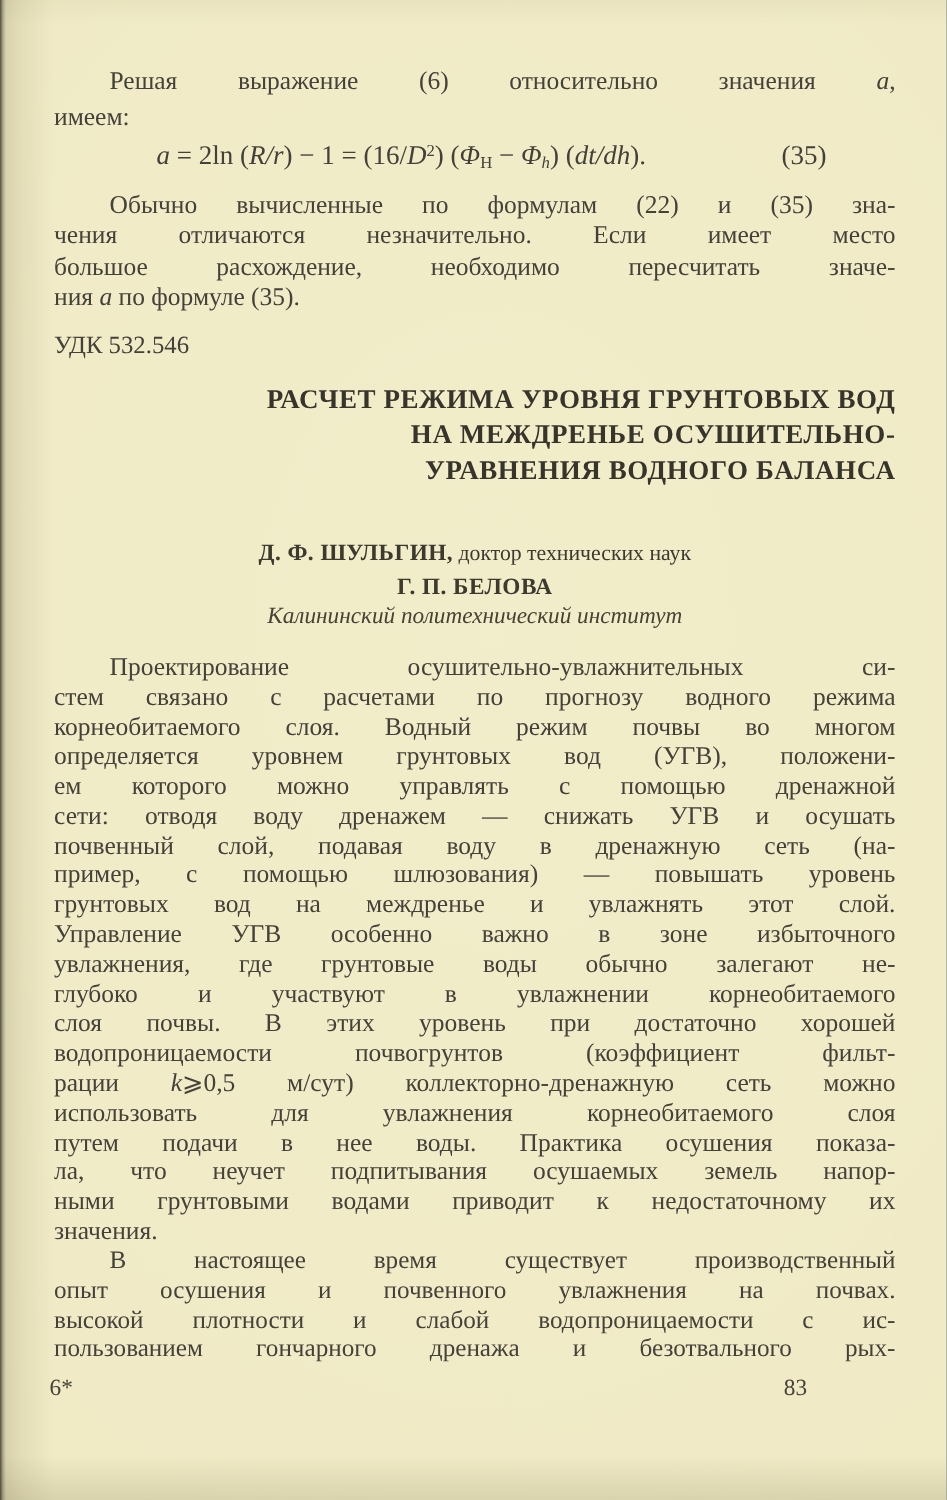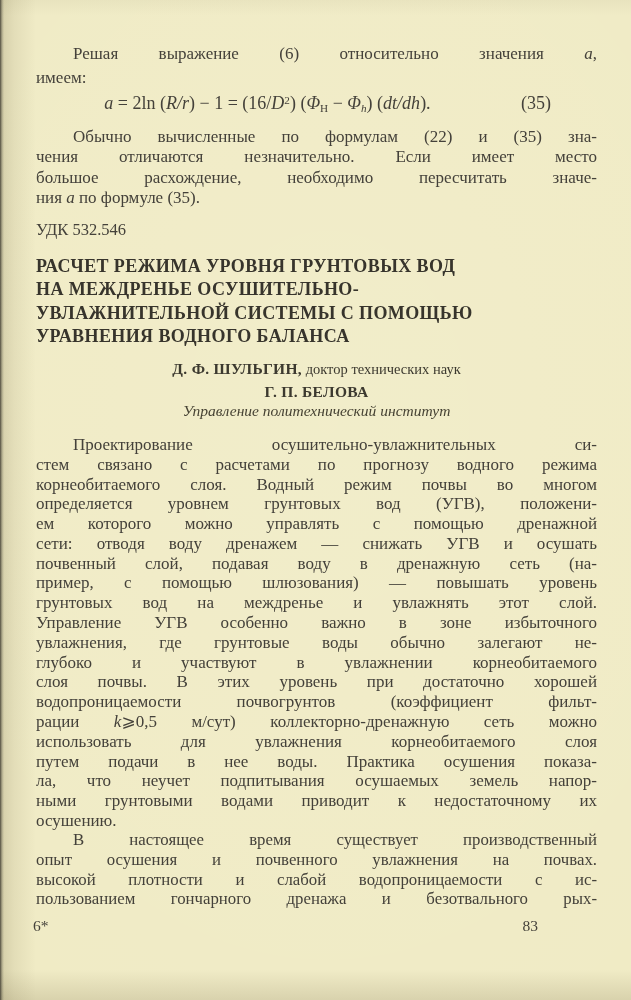--- a/index.html
+++ b/index.html
@@ -27,21 +27,21 @@
   .prev1 { top:42px; font-size:17px; line-height:24px; }
   .prev2 { top:127px; font-size:17px; line-height:20.4px; }
   
   .frow { top:93px; font-size:18px; height:26px; }
   .fcenter { text-align:center; padding-right:98px; font-style:normal; }
   .fsub { font-size:0.62em; vertical-align:-0.28em; }
   .fsup { font-size:0.62em; vertical-align:0.45em; }
   .fnum { position:absolute; right:46px; top:0; font-style:normal; }
   
   .udk { top:220px; font-size:16.5px;font-family:Liberation Serif, serif; }
-  .title { top:255px; text-align:left; font-weight:700; font-size:18px;
+  .title { top:255px; text-align:right; font-weight:700; font-size:18px;
            line-height:23.3px; letter-spacing:0.4px; color:#37342c; }
   .authors { top:358px; text-align:center; font-size:14.5px; line-height:22.5px; color:#3c392f; }
   .authors b { font-size:15.5px; letter-spacing:0.3px; }
   .affil { top:402px; text-align:center; font-style:italic; font-size:15.5px; color:#474334; }
   
   .body1 { top:435px; font-size:17px; line-height:19.78px; }
   .body2 { top:830px; font-size:16.8px; line-height:19.78px; }
   
   .footer { top:917px; left:33px; width:564px; font-size:15.5px; height:22px; }
   .sig { position:absolute; left:0; top:0; }
@@ -67,30 +67,29 @@
     <div class="jl">чения отличаются незначительно. Если имеет место</div>
     <div class="jl">большое расхождение, необходимо пересчитать значе-</div>
     <div class="ll"><span>ния </span><span class="iv">a</span><span> по формуле (35).</span></div>
   </div>
 
   <div class="col udk">УДК 532.546</div>
 
   <div class="col title">
     <div>РАСЧЕТ РЕЖИМА УРОВНЯ ГРУНТОВЫХ ВОД</div>
     <div>НА МЕЖДРЕНЬЕ ОСУШИТЕЛЬНО-</div>
-    <div>УВЛАЖНИТЕЛЬНОЙ СИСТЕМЫ С ПОМОЩЬЮ</div>
     <div>УРАВНЕНИЯ ВОДНОГО БАЛАНСА</div>
   </div>
 
   <div class="col authors">
     <div><b>Д. Ф. ШУЛЬГИН,</b><span> доктор технических наук</span></div>
     <div><b>Г. П. БЕЛОВА</b></div>
   </div>
 
-  <div class="col affil">Управление политехнический институт</div>
+  <div class="col affil">Калининский политехнический институт</div>
 
   <div class="col body1">
     <div class="jl ind">Проектирование осушительно-увлажнительных си-</div>
     <div class="jl">стем связано с расчетами по прогнозу водного режима</div>
     <div class="jl">корнеобитаемого слоя. Водный режим почвы во многом</div>
     <div class="jl">определяется уровнем грунтовых вод (УГВ), положени-</div>
     <div class="jl">ем которого можно управлять с помощью дренажной</div>
     <div class="jl">сети: отводя воду дренажем — снижать УГВ и осушать</div>
     <div class="jl">почвенный слой, подавая воду в дренажную сеть (на-</div>
     <div class="jl">пример, с помощью шлюзования) — повышать уровень</div>
@@ -98,21 +97,21 @@
     <div class="jl">Управление УГВ особенно важно в зоне избыточного</div>
     <div class="jl">увлажнения, где грунтовые воды обычно залегают не-</div>
     <div class="jl">глубоко и участвуют в увлажнении корнеобитаемого</div>
     <div class="jl">слоя почвы. В этих уровень при достаточно хорошей</div>
     <div class="jl">водопроницаемости почвогрунтов (коэффициент фильт-</div>
     <div class="jl"><span>рации </span><span class="iv">k</span><span>⩾0,5 м/сут) коллекторно-дренажную сеть можно</span></div>
     <div class="jl">использовать для увлажнения корнеобитаемого слоя</div>
     <div class="jl">путем подачи в нее воды. Практика осушения показа-</div>
     <div class="jl">ла, что неучет подпитывания осушаемых земель напор-</div>
     <div class="jl">ными грунтовыми водами приводит к недостаточному их</div>
-    <div class="ll">осушению.</div>
+    <div class="ll">значения.</div>
   </div>
 
   <div class="col body2">
     <div class="jl ind">В настоящее время существует производственный</div>
     <div class="jl">опыт осушения и почвенного увлажнения на почвах.</div>
     <div class="jl">высокой плотности и слабой водопроницаемости с ис-</div>
     <div class="jl">пользованием гончарного дренажа и безотвального рых-</div>
   </div>
 
   <div class="col footer">

